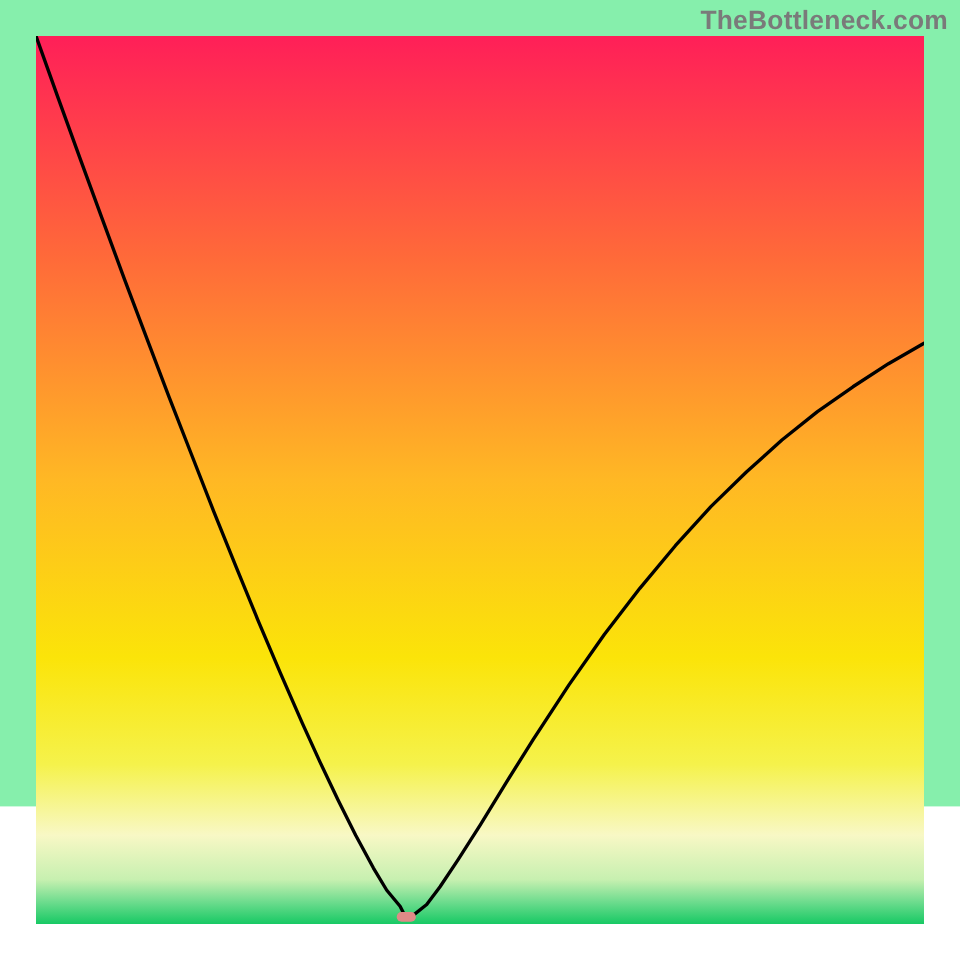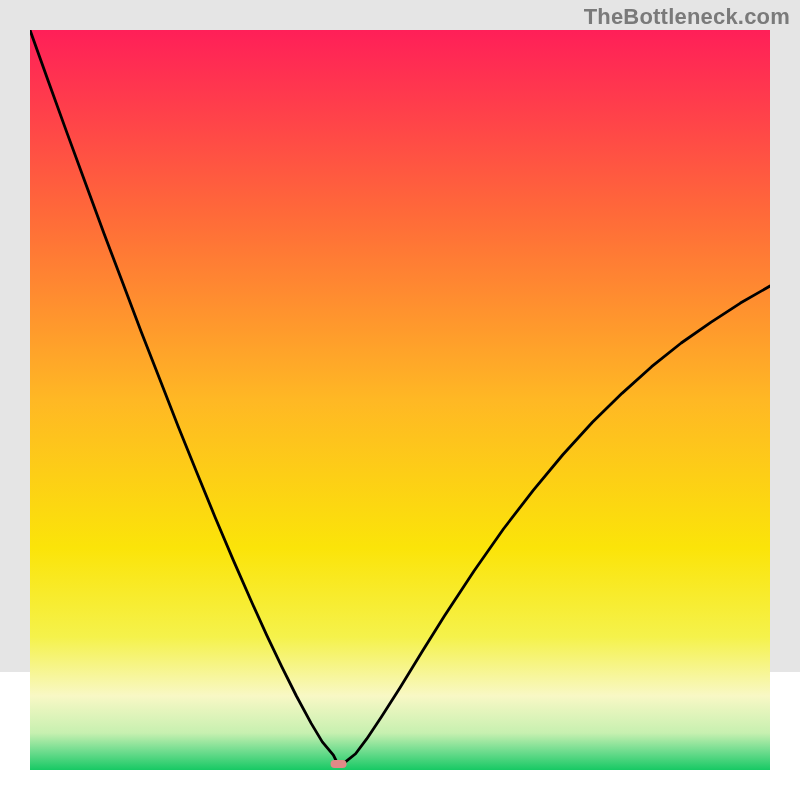--- a/index.html
+++ b/index.html
@@ -6,21 +6,21 @@
     margin: 0;
     padding: 0;
     width: 800px;
     height: 800px;
     overflow: hidden;
   }
   .container {
     position: relative;
     width: 800px;
     height: 672px;
-    background: #e5e5e5;
+    background: #86efac;
   }
   .watermark {
     position: absolute;
     top: 4px;
     right: 10px;
     font-family: Arial, Helvetica, sans-serif;
     font-size: 22px;
     font-weight: bold;
     color: #7a7a7a;
     letter-spacing: 0.2px;

